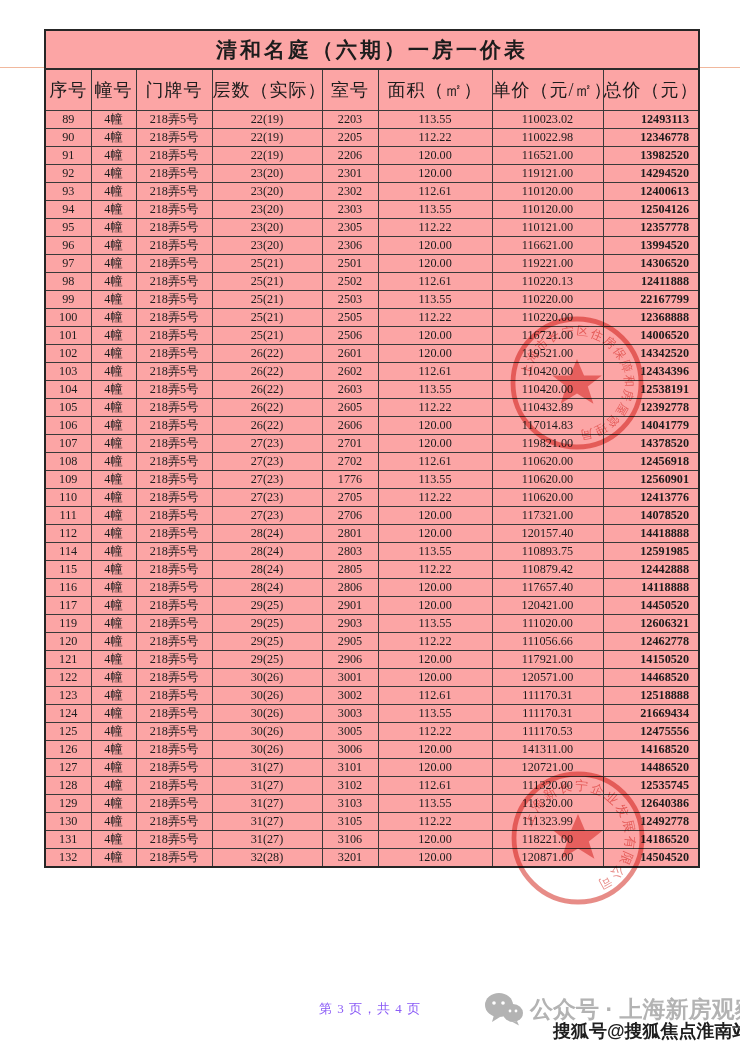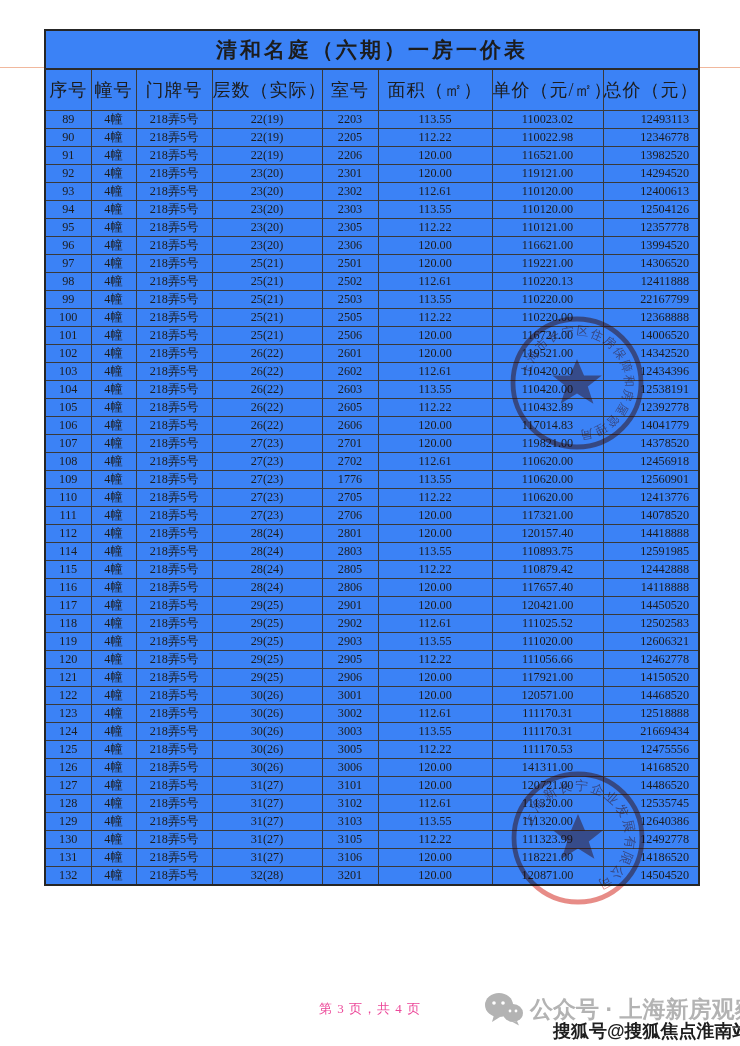--- a/index.html
+++ b/index.html
@@ -1,31 +1,31 @@
 <!DOCTYPE html>
 <html lang="zh"><head>
 <meta charset="utf-8">
 <style>
   html,body{margin:0;padding:0;}
   body{width:740px;height:1046px;position:relative;background:#ffffff;overflow:hidden;
        font-family:"Liberation Serif","DejaVu Serif",serif;color:#1c1c1c;}
   .page{position:absolute;inset:0;background:#ffffff;}
   .orange-line{position:absolute;left:0;top:67px;width:740px;height:1px;background:#f0b092;opacity:.9;}
   table.price-table{position:absolute;left:44px;top:29px;width:654px;border-collapse:collapse;
-       table-layout:fixed;background:#3b82f6;}
+       table-layout:fixed;background:#fca5a5;}
   table.price-table td,table.price-table th{border:1.5px solid #3a3a3a;padding:0;margin:0;
        font-weight:normal;text-align:center;overflow:hidden;white-space:nowrap;}
   table.price-table{border:2.5px solid #262626;}
   tr.title-row th{height:37px;font-size:21px;font-weight:bold;letter-spacing:3px;border-bottom:2px solid #2b2b2b;}
   tr.header-row th{height:40px;font-size:18px;letter-spacing:1px;}
   tr.data-row td{height:17px;font-size:12.2px;line-height:1;}
-  tr.data-row td.col-total{text-align:right;padding-right:9px;}
+  tr.data-row td.col-total{text-align:right;padding-right:9px;font-weight:bold;}
   .stamp{position:absolute;mix-blend-mode:multiply;opacity:.82;pointer-events:none;}
   .footer-page{position:absolute;left:0;top:1000px;width:740px;text-align:center;
-       font-size:13px;letter-spacing:1px;color:#ec4899;}
+       font-size:13px;letter-spacing:1px;color:#8b5cf6;}
   .wm-wechat{position:absolute;left:484px;top:992px;display:flex;align-items:center;gap:6px;
        color:#b3b3b3;font-family:"Liberation Sans","DejaVu Sans",sans-serif;
        font-size:23px;font-weight:bold;white-space:nowrap;}
   .wm-sohu{position:absolute;left:553px;top:1019px;color:#1e1e1e;font-weight:bold;font-size:18px;
        font-family:"Liberation Sans","DejaVu Sans",sans-serif;white-space:nowrap;letter-spacing:0px;
        text-shadow:-1px -1px 0 #fff,1px -1px 0 #fff,-1px 1px 0 #fff,1px 1px 0 #fff,0 2px 0 #fff;}
 </style>
 </head>
 <body>
 
@@ -334,30 +334,20 @@
           <td>117</td>
           <td>4幢</td>
           <td>218弄5号</td>
           <td>29(25)</td>
           <td>2901</td>
           <td>120.00</td>
           <td>120421.00</td>
           <td class="col-total">14450520</td>
         </tr>
         <tr class="data-row">
-          <td>118</td>
-          <td>4幢</td>
-          <td>218弄5号</td>
-          <td>29(25)</td>
-          <td>2902</td>
-          <td>112.61</td>
-          <td>111025.52</td>
-          <td class="col-total">12502583</td>
-        </tr>
-        <tr class="data-row">
           <td>119</td>
           <td>4幢</td>
           <td>218弄5号</td>
           <td>29(25)</td>
           <td>2903</td>
           <td>113.55</td>
           <td>111020.00</td>
           <td class="col-total">12606321</td>
         </tr>
         <tr class="data-row">

